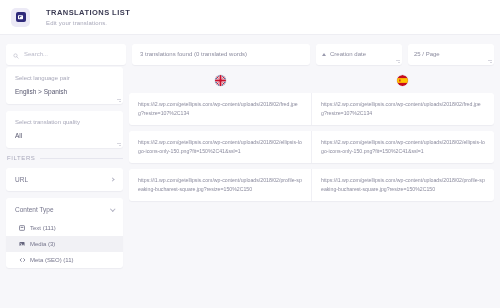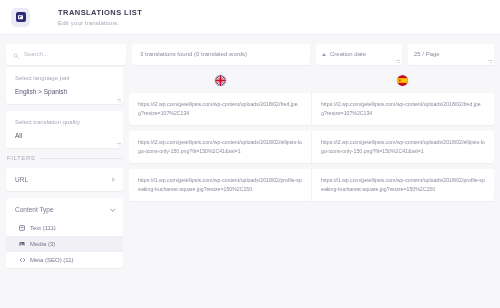--- a/index.html
+++ b/index.html
@@ -23,21 +23,21 @@
     background: #eceaf6;
     display: flex; align-items: center; justify-content: center;
     flex: none;
   }
   .logo-inner {
     width: 10px; height: 10px; border-radius: 2px;
     background: #2f2a7a;
     display: flex; align-items: center; justify-content: center;
   }
   .logo-inner svg { display: block; }
-  .title-wrap { margin-left: 28px; }
+  .title-wrap { margin-left: 16px; }
   .app-title {
     font-size: 7.5px; font-weight: bold; color: #3b3b53;
     letter-spacing: .45px;
   }
   .app-sub {
     font-size: 6px; color: #a6a6b8; margin-top: 2.5px;
     letter-spacing: .15px;
   }
 
   

